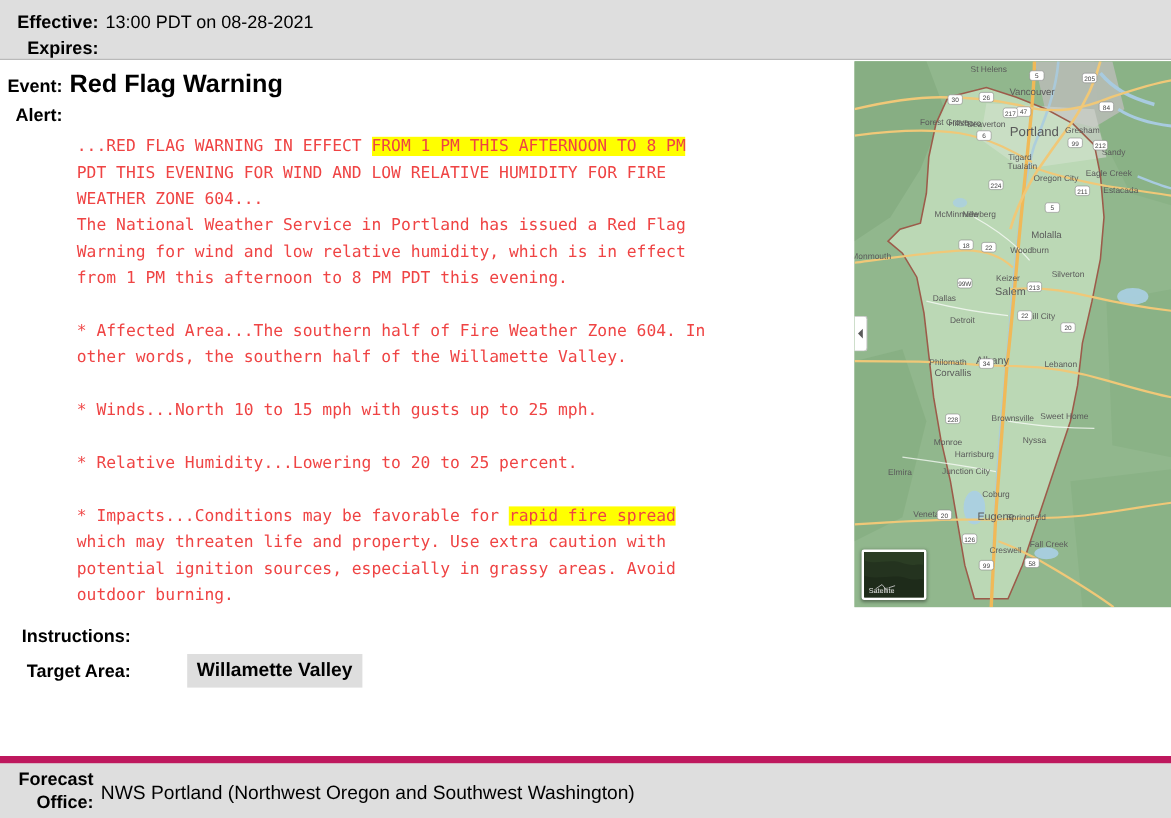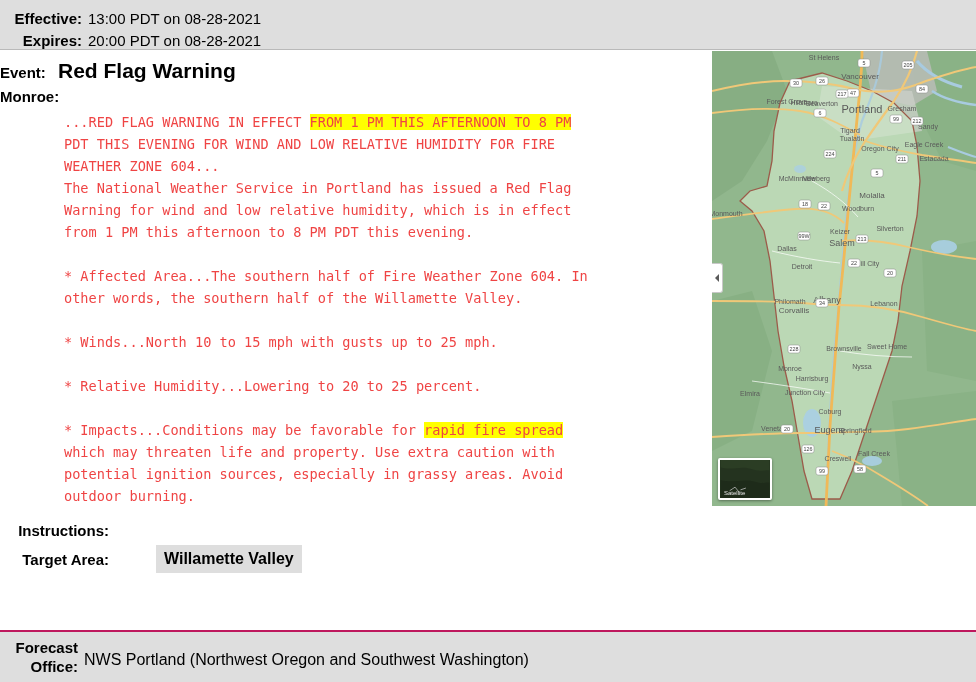--- a/index.html
+++ b/index.html
@@ -53,20 +53,21 @@
     box-sizing: border-box;
   }
 
   .field-row {
     display: flex;
     align-items: baseline;
   }
   .field-label {
     width: 58px;
     flex: 0 0 58px;
+    text-align: right;
     font-weight: bold;
     font-size: 15px;
     padding-right: 6px;
     box-sizing: border-box;
   }
 
   .event-row { padding-top: 9px; }
   .event-value {
     font-size: 21px;
     font-weight: bold;
@@ -188,21 +189,21 @@
     line-height: 19px;
   }
 
   
   .footer {
     position: absolute;
     left: 0;
     bottom: 0;
     width: 976px;
     background: #dedede;
-    border-top: 2px solid #be185d;
+    border-top: 6px solid #be185d;
     height: 52px;
     box-sizing: border-box;
     display: flex;
     align-items: center;
   }
   .footer-label {
     width: 84px;
     flex: 0 0 84px;
     text-align: right;
     font-weight: bold;
@@ -219,35 +220,34 @@
 </head>
 <body>
 
 <div class="meta-band">
   <div class="meta-row">
     <div class="meta-label">Effective:</div>
     <div class="meta-value">13:00 PDT on 08-28-2021</div>
   </div>
   <div class="meta-row">
     <div class="meta-label">Expires:</div>
-    <div class="meta-value">20:00 PDT on 08-28-2021</div>
   </div>
 </div>
 
 <div class="body-region">
 
   <div class="left-col">
 
     <div class="field-row event-row">
       <div class="field-label">Event:</div>
       <div class="event-value">Red Flag Warning</div>
     </div>
 
     <div class="field-row alert-row">
-      <div class="field-label">Monroe:</div>
+      <div class="field-label">Alert:</div>
     </div>
 
     <div class="alert-text"><span>...RED FLAG WARNING IN EFFECT </span><span class="hl">FROM 1 PM THIS AFTERNOON TO 8 PM</span><span>
 PDT THIS EVENING FOR WIND AND LOW RELATIVE HUMIDITY FOR FIRE
 WEATHER ZONE 604...
 The National Weather Service in Portland has issued a Red Flag
 Warning for wind and low relative humidity, which is in effect
 from 1 PM this afternoon to 8 PM PDT this evening.
 
 * Affected Area...The southern half of Fire Weather Zone 604. In

